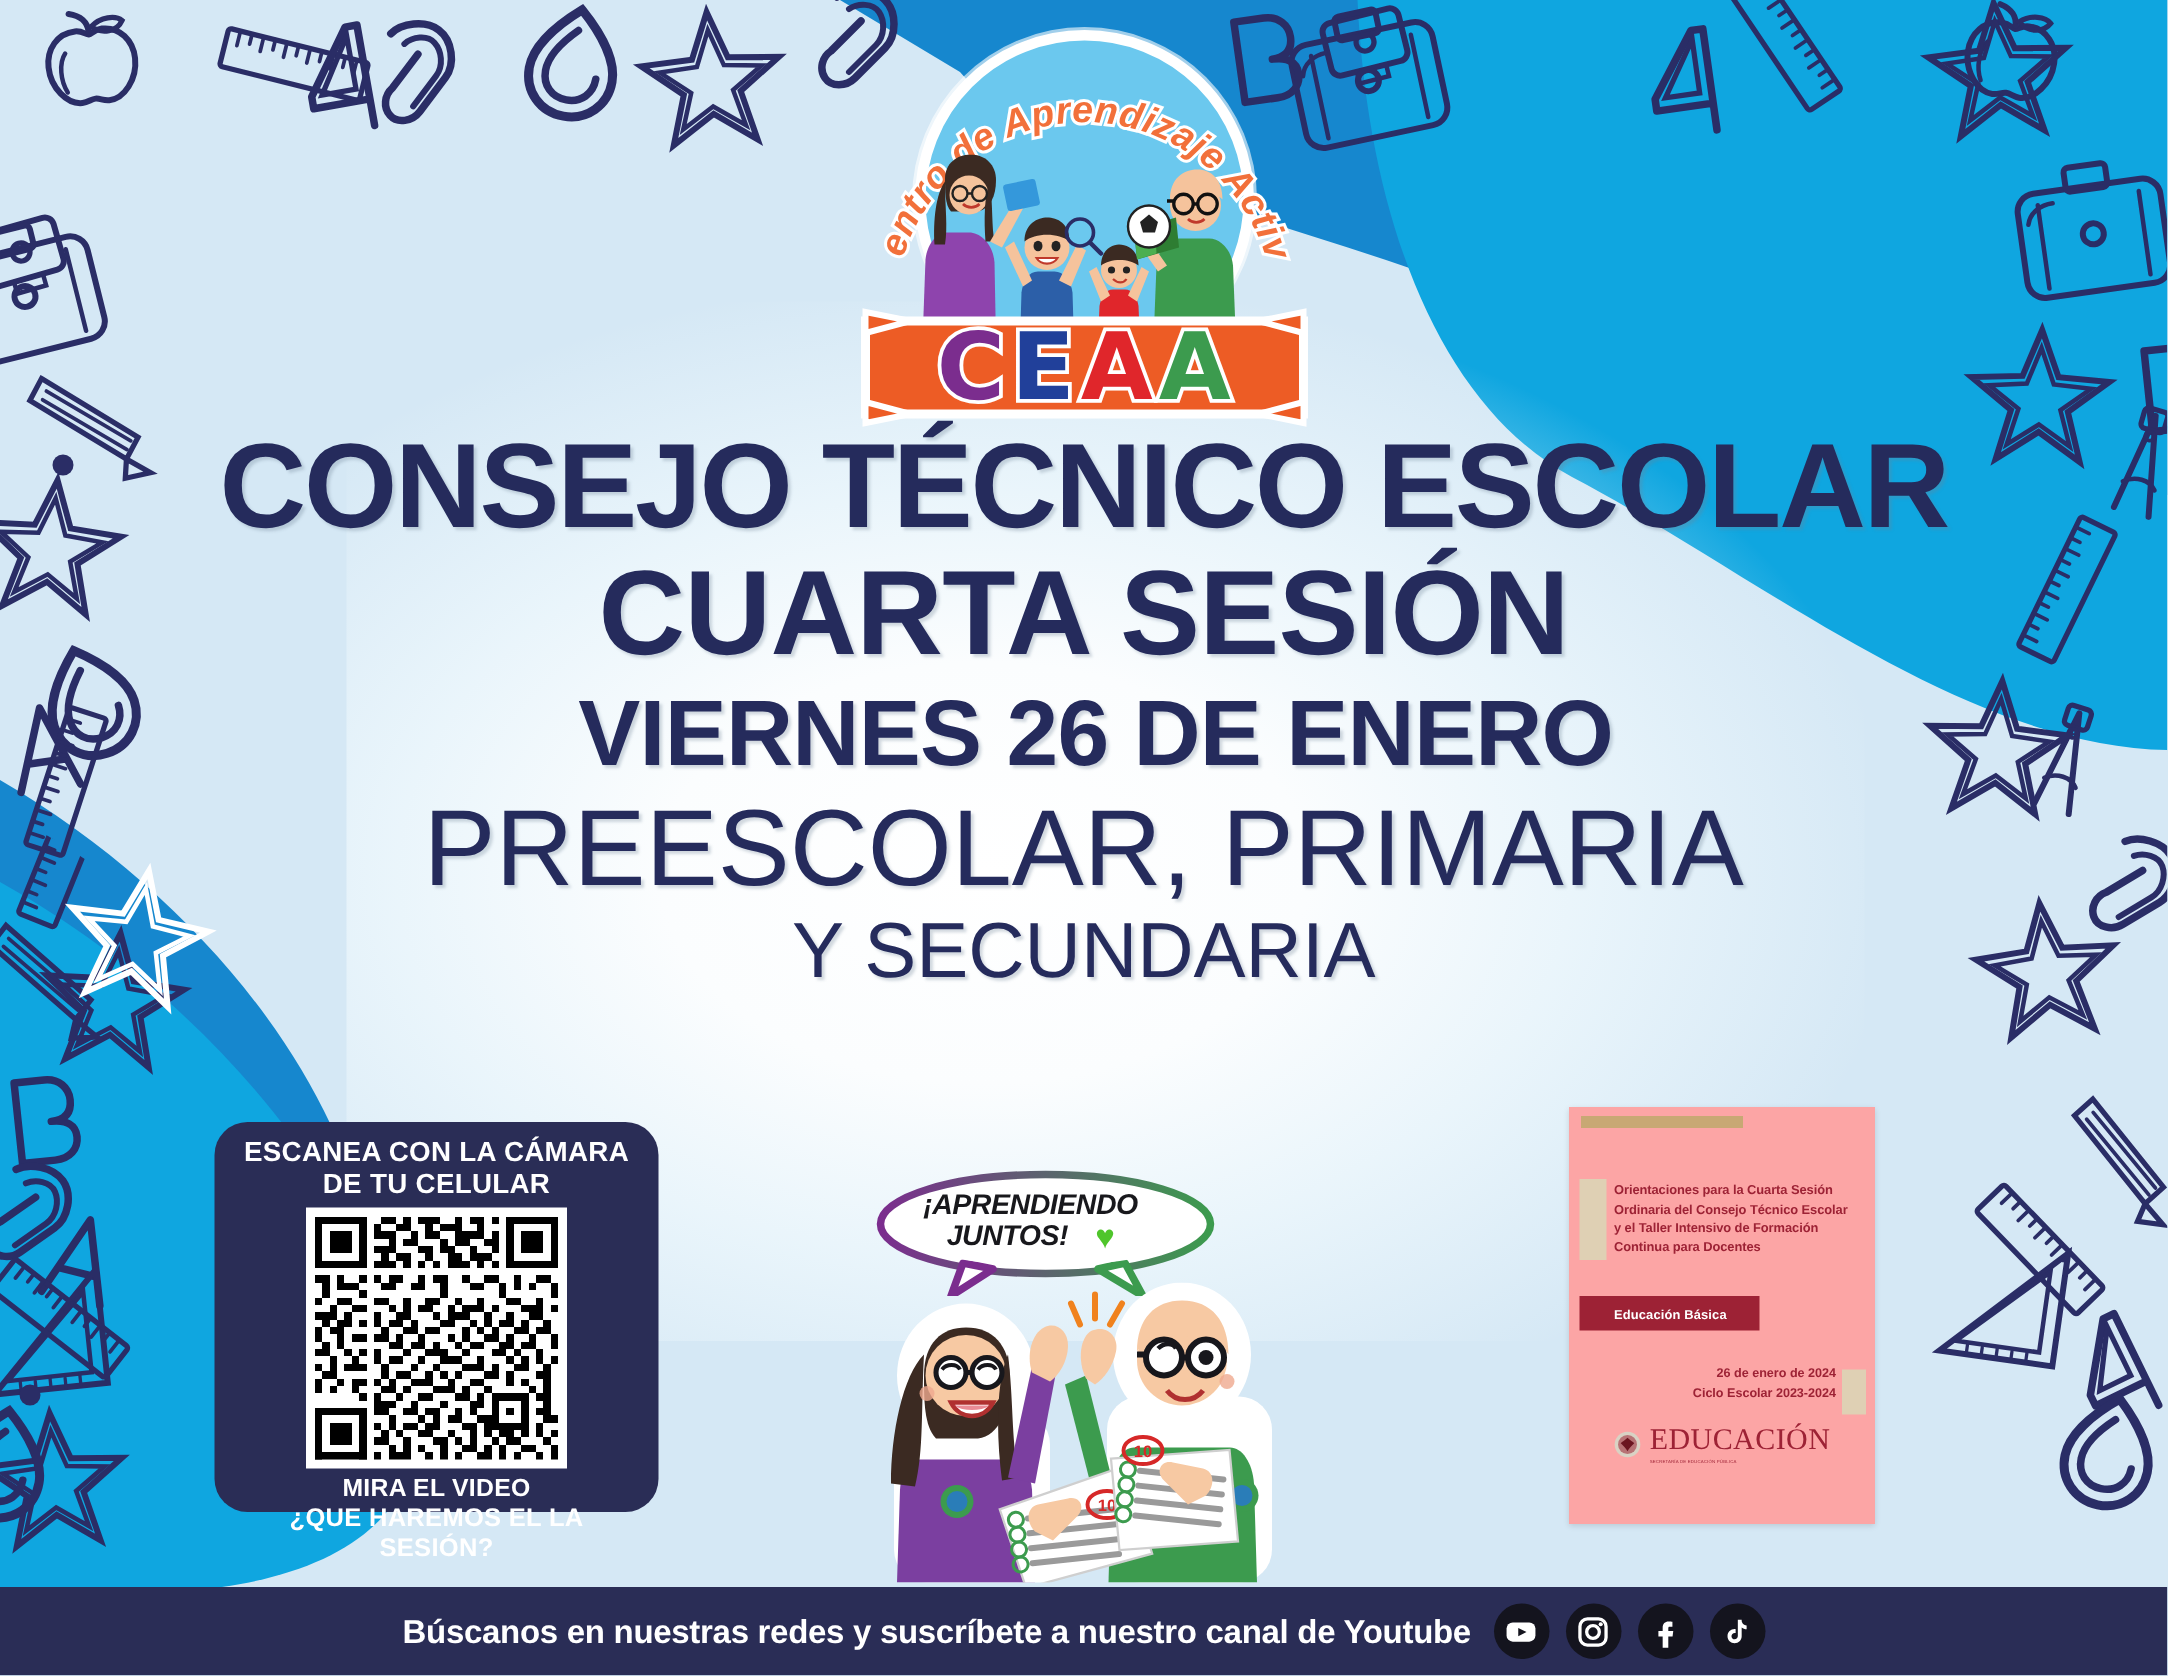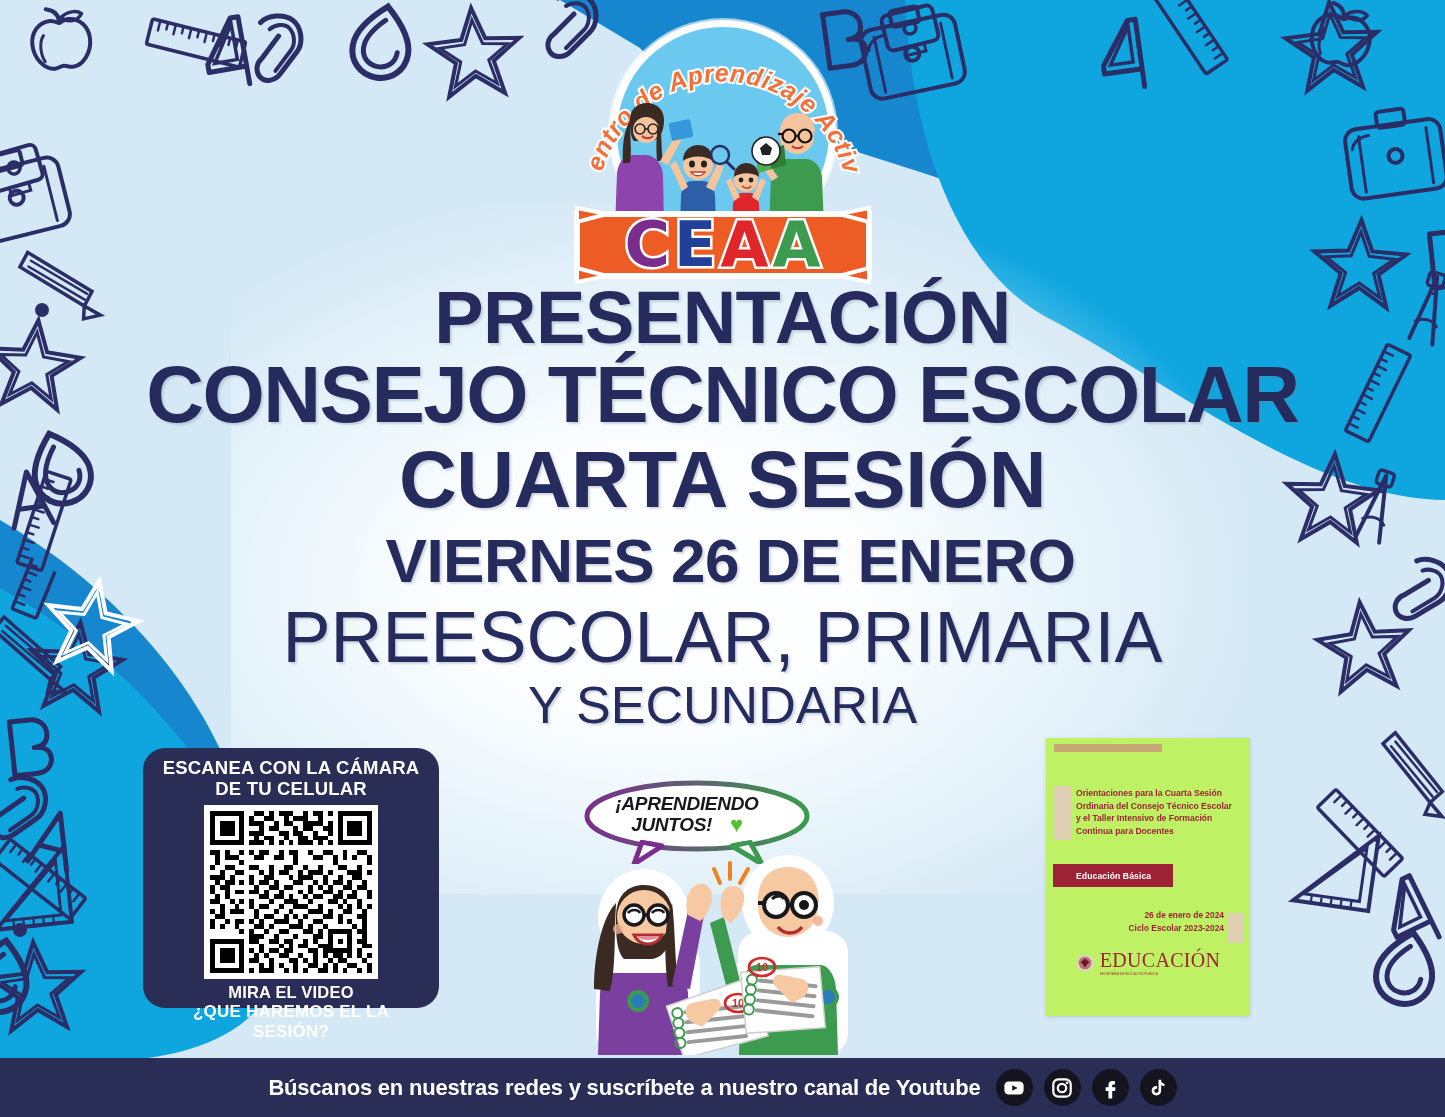--- a/index.html
+++ b/index.html
@@ -122,21 +122,21 @@
     line-height:1.08; letter-spacing:-0.3px;font-style:italic;
   }
   .bubble-text .row2 { display:flex; align-items:center; gap:18px; }
   .heart { color:#4FC52B; font-size:22px; line-height:1; }
 
   
   .doc {
     position:absolute;
     left:1046px; top:738px;
     width:204px; height:278px;
-    background:#bef264;
+    background:#fca5a5;
     box-shadow:0 1px 4px rgba(0,0,0,0.13);
     overflow:hidden;
   }
   .doc-topband { position:absolute; left:8px; top:6px; width:108px; height:8px; background:#C8A874; }
   .doc-sideblock { position:absolute; left:7px; top:48px; width:18px; height:54px; background:#DFD0B4; }
   .doc-sideblock2 { position:absolute; right:6px; top:175px; width:16px; height:30px; background:#DFD0B4; }
   .doc-title {
     position:absolute; left:30px; top:49px; width:160px;
     font-size:8.6px; font-weight:bold; line-height:1.46;
     color:#9D2235; letter-spacing:-0.05px;
@@ -460,21 +460,20 @@
       <div class="ribbon-letters">
         <span class="rl-inner" style="color:#7B2D8E">C</span>
         <span class="rl-inner" style="color:#21409A">E</span>
         <span class="rl-inner" style="color:#E0262B">A</span>
         <span class="rl-inner" style="color:#3C9B4E">A</span>
       </div>
     </div>
   </div>
 
   <div class="headline">
-    <div class="h-l1">PRESENTACIÓN</div>
     <div class="h-l2">CONSEJO TÉCNICO ESCOLAR</div>
     <div class="h-l3">CUARTA SESIÓN</div>
     <div class="h-l4">VIERNES 26 DE ENERO</div>
     <div class="h-l5">PREESCOLAR, PRIMARIA</div>
     <div class="h-l6">Y SECUNDARIA</div>
   </div>
 
   <div class="qr-card">
     <div class="qr-top">
       <div>ESCANEA CON LA CÁMARA</div>

